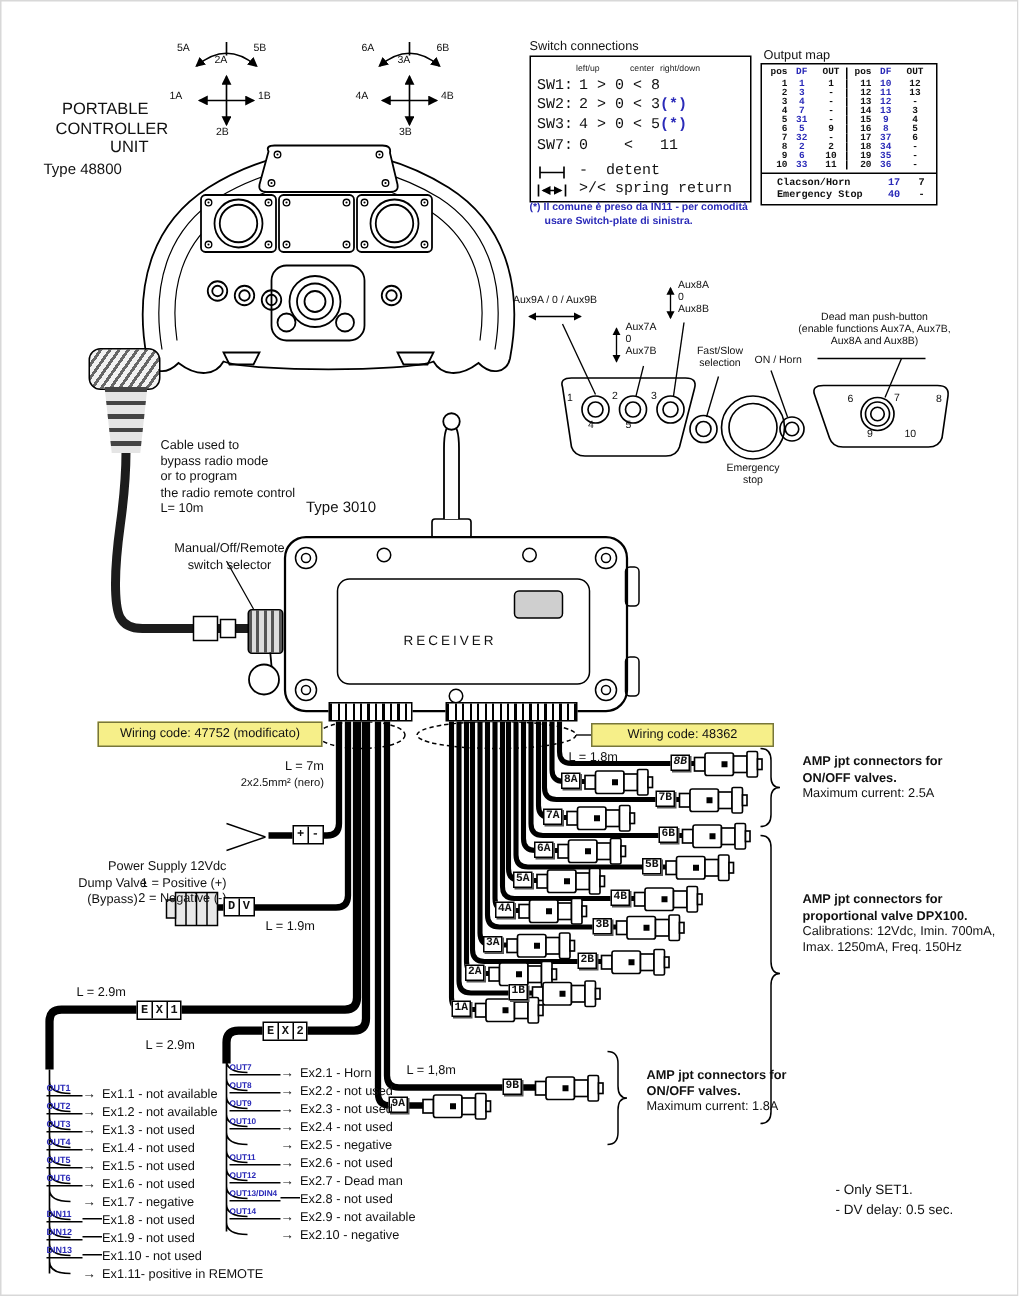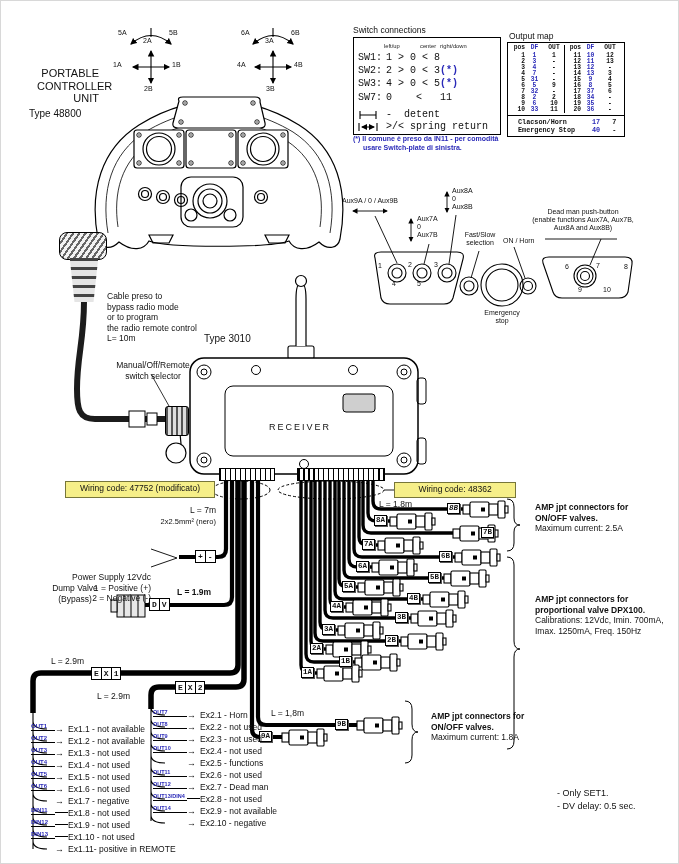--- a/index.html
+++ b/index.html
@@ -456,38 +456,38 @@
 <div class="abs tiny" style="left:433px;top:260px;">3</div>
 <div class="abs tiny" style="left:391px;top:279px;">4</div>
 <div class="abs tiny" style="left:416px;top:279px;">5</div>
 <div class="abs tiny" style="left:564px;top:262px;">6</div>
 <div class="abs tiny" style="left:595px;top:261px;">7</div>
 <div class="abs tiny" style="left:623px;top:262px;">8</div>
 <div class="abs tiny" style="left:577px;top:285px;">9</div>
 <div class="abs tiny" style="left:602px;top:285px;">10</div>
 
 <div class="abs blk txt" style="left:106px;top:290px;">
-  <span>Cable  preso to</span>
+  <span>Cable  used to</span>
       <span>bypass radio mode</span>
       <span>or to program</span>
       <span>the radio remote control</span>
       <span>L= 10m</span>
 </div>
 <div class="abs blk ctr txt" style="left:102px;top:359px;width:100px;">
   <span>Manual/Off/Remote</span>
       <span>switch selector</span>
 </div>
 
 <div class="ycode" style="left:64px;top:480px;width:148px;height:15px;">Wiring code: 47752 (modificato)</div>
 <div class="ycode" style="left:393px;top:481px;width:120px;height:14px;">Wiring code: 48362</div>
 
 <div class="abs txt ra" style="left:163px;top:504px;width:52px;">L = 7m</div>
 <div class="abs small ra" style="left:148px;top:517px;width:67px;">2x2.5mm² (nero)</div>
 <div class="abs txt" style="left:378px;top:498px;">L = 1,8m</div>
-<div class="abs txt" style="left:176px;top:586px;font-weight:bold;">L = 1.9m</div>
+<div class="abs txt" style="left:176px;top:611px;">L = 1.9m</div>
 <div class="abs txt" style="left:50px;top:655px;">L = 2.9m</div>
 <div class="abs txt" style="left:96px;top:690px;">L = 2.9m</div>
 <div class="abs txt" style="left:270px;top:707px;">L = 1,8m</div>
 
 <div class="abs blk ra txt" style="left:58px;top:537px;width:92px;margin-top:34px;">
   <span>Power Supply 12Vdc</span>
       <span>1 = Positive (+)</span>
       <span>2 = Negative (-)</span>
 </div>
 <div class="abs blk ctr txt" style="left:38px;top:582px;width:72px;">
@@ -509,21 +509,21 @@
       <span>1</span>
     </div>
 <div class="lbox" style="left:174px;top:680px;">
       <span>E</span>
       <span>X</span>
       <span>2</span>
     </div>
 
 <div class="wlab" style="left:446px;top:502px;font-style:italic;">8B</div>
 <div class="wlab" style="left:373px;top:514px;">8A</div>
-<div class="wlab" style="left:436px;top:526px;margin-left:44px;">7B</div>
+<div class="wlab" style="left:436px;top:526px;">7B</div>
 <div class="wlab" style="left:361px;top:538px;">7A</div>
 <div class="wlab" style="left:438px;top:550px;">6B</div>
 <div class="wlab" style="left:355px;top:560px;">6A</div>
 <div class="wlab" style="left:427px;top:571px;">5B</div>
 <div class="wlab" style="left:341px;top:580px;">5A</div>
 <div class="wlab" style="left:406px;top:592px;">4B</div>
 <div class="wlab" style="left:329px;top:600px;">4A</div>
 <div class="wlab" style="left:394px;top:611px;">3B</div>
 <div class="wlab" style="left:321px;top:623px;">3A</div>
 <div class="wlab" style="left:384px;top:634px;">2B</div>
@@ -644,21 +644,21 @@
 
     <div class="exrow">
       <span class="tag">OUT10</span>
         <span class="lead">→</span>
         <span class="etext">Ex2.4 - not used</span>
     </div>
 
     <div class="exrow">
       <span class="tag"></span>
         <span class="lead">→</span>
-        <span class="etext">Ex2.5 - functions</span>
+        <span class="etext">Ex2.5 - negative</span>
     </div>
 
     <div class="exrow">
       <span class="tag">OUT11</span>
         <span class="lead">→</span>
         <span class="etext">Ex2.6 - not used</span>
     </div>
 
     <div class="exrow">
       <span class="tag">OUT12</span>

